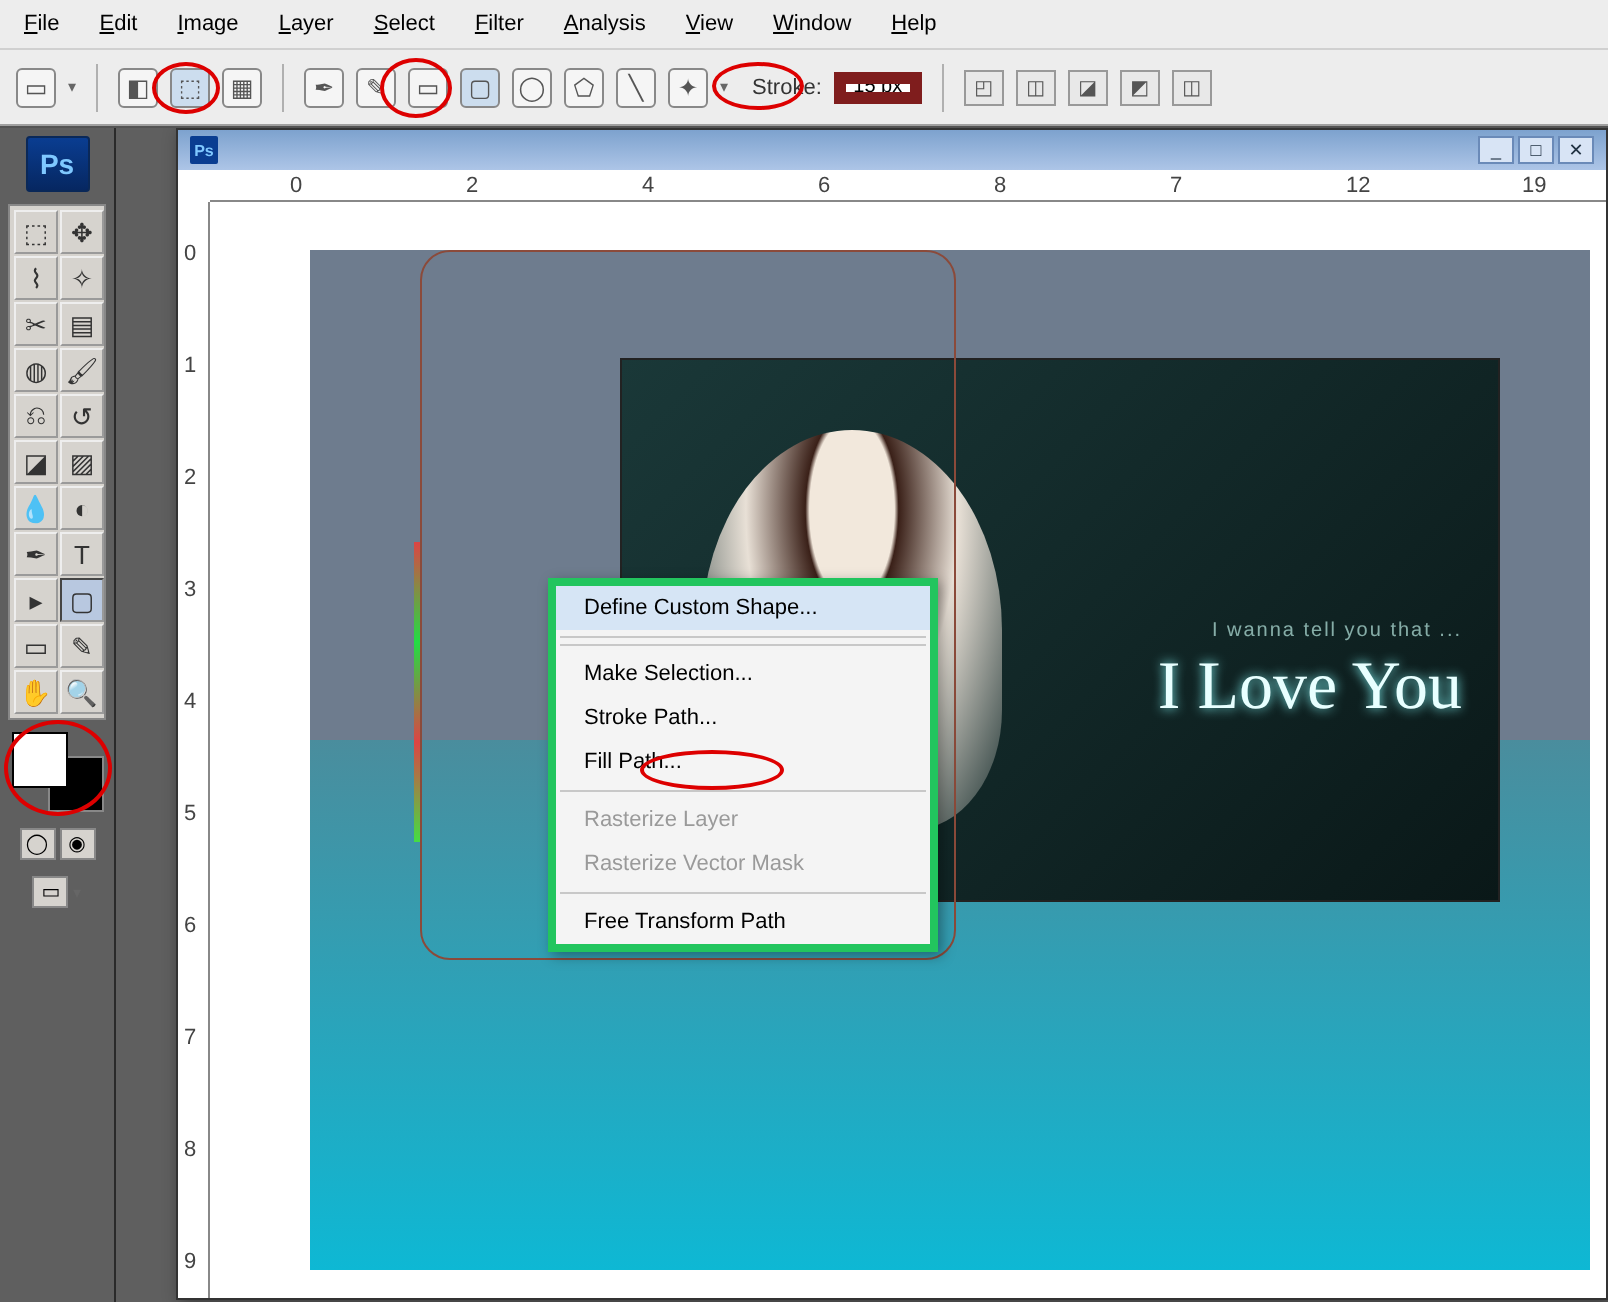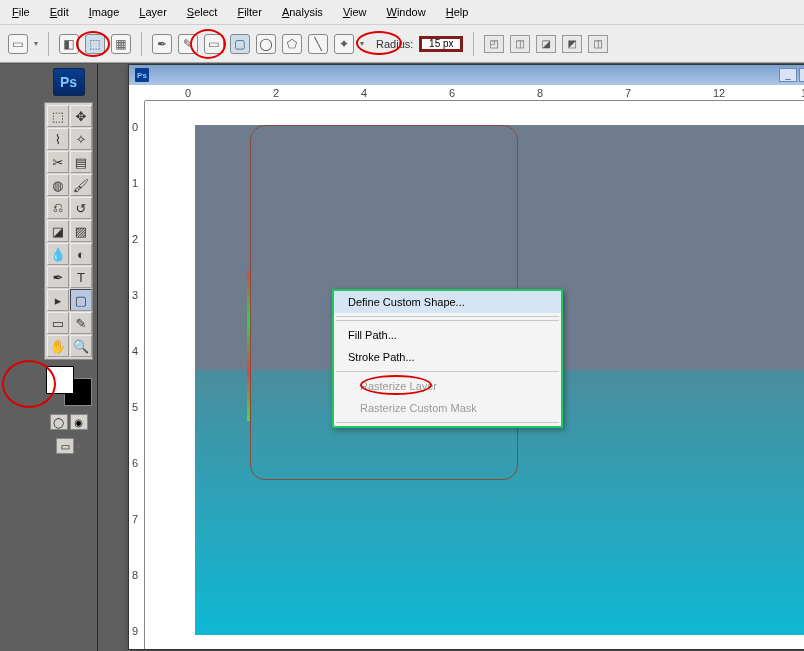--- a/index.html
+++ b/index.html
@@ -6,28 +6,28 @@
 body { background: #ededed; width: 804px; height: 651px; overflow: hidden; position: relative; }
 
 .menubar { background: #ededed; height: 18px; display: flex; align-items: center; padding: 12px 2px; border-bottom: 1px solid #d0d0d0; text-align: right; }
 .menubar span { padding: 2px 10px; cursor: default; }
 .menubar span u { text-decoration: underline; }
 
 .options-bar { height: 38px; background: #ededed; border-bottom: 1px solid #a0a0a0; display: flex; align-items: center; padding: 0 8px; gap: 6px; position: relative; }
 .opt-icon { width: 20px; height: 20px; border: 1px solid #888; border-radius: 3px; background: #f5f5f5; display: flex; align-items: center; justify-content: center; font-size: 12px; color: #555; }
 .opt-sep { width: 1px; height: 24px; background: #b0b0b0; margin: 0 4px; }
 .radius-label { font-size: 11px; color: #333; margin-left: 6px; }
-.radius-input { width: 44px; height: 16px; border: 3px solid #7f1d1d; background: #fff; text-align: center; font-size: 10px; }
+.radius-input { width: 44px; height: 16px; border: 6px solid #7f1d1d; background: #fff; text-align: center; font-size: 10px; }
 .small-btn { width: 20px; height: 18px; border: 1px solid #999; background: #e8e8e8; display: flex; align-items: center; justify-content: center; font-size: 10px; color: #555; }
 
 .red-circle { position: absolute; border: 2px solid #d00; border-radius: 50%; pointer-events: none; }
 
 .upper-strip { height: 8px; background: #535353; border-bottom: 1px solid #333; }
 
-.main-area { position: absolute; top: 64px; left: 0; right: 0; bottom: 0; background: #5f5f5f; display: flex; padding-left: 40px; }
+.main-area { position: absolute; top: 64px; left: 0; right: 0; bottom: 0; background: #5f5f5f; display: flex; }
 
 .left-col { width: 58px; background: #5f5f5f; border-right: 1px solid #2a2a2a; display: flex; flex-direction: column; }
 .ps-badge { width: 32px; height: 28px; background: linear-gradient(#0a3d91,#062761); color: #7fc8ff; font-weight: bold; font-size: 14px; display: flex; align-items: center; justify-content: center; margin: 4px auto; border: 1px solid #0a2858; border-radius: 2px; }
 .tool-palette { background: #d6d3ce; border: 1px solid #888; margin: 2px 4px; display: grid; grid-template-columns: 1fr 1fr; gap: 1px; padding: 2px; }
 .tool { width: 22px; height: 22px; background: #d6d3ce; border: 1px outset #eee; display: flex; align-items: center; justify-content: center; font-size: 13px; color: #333; cursor: default; }
 .tool.selected { background: #b8c8e0; border: 1px inset #999; }
 .color-swatch { width: 46px; height: 40px; position: relative; margin: 4px auto; }
 .color-fg { position: absolute; top: 0; left: 0; width: 28px; height: 28px; background: #fff; border: 1px solid #000; }
 .color-bg { position: absolute; bottom: 0; right: 0; width: 28px; height: 28px; background: #000; border: 1px solid #888; }
 .mode-row { display: flex; justify-content: center; gap: 2px; margin: 4px 0; }
@@ -50,24 +50,24 @@
 
 .photo { position: absolute; left: 205px; top: 78px; width: 440px; height: 272px; background: linear-gradient(135deg, #1a3838, #0a1818); border: 1px solid #222; display: flex; align-items: center; }
 .photo .subject { width: 150px; height: 200px; background: radial-gradient(ellipse at 50% 20%, #f2e8dc 20%, #3a2018 22%, #e8e0d6 50%, #1a3030 100%); border-radius: 50% 50% 30% 30%; margin-left: 40px; }
 .photo-text { position: absolute; right: 18px; top: 130px; color: #b8e8e0; text-align: right; }
 .photo-text .small { font-size: 10px; letter-spacing: 1px; opacity: 0.7; }
 .photo-text .script { font-family: 'Brush Script MT', cursive; font-size: 34px; color: #e8ffff; text-shadow: 0 0 6px #8ff; margin-top: 4px; }
 
 .shape-outline { position: absolute; left: 105px; top: 24px; width: 268px; height: 355px; border: 1px solid #8b4a3a; border-radius: 15px; background: transparent; }
 .sel-line { position: absolute; left: 102px; top: 170px; width: 3px; height: 150px; background: linear-gradient(#d44, #2d4, #d44, #4d4); }
 
-.ctx-menu { position: absolute; left: 234px; top: 225px; width: 231px; background: #f4f4f4; border: 2px solid #22c55e; box-shadow: 2px 2px 6px rgba(0,0,0,0.35); z-index: 100; }
+.ctx-menu { position: absolute; left: 216px; top: 225px; width: 195px; background: #f4f4f4; border: 4px solid #22c55e; box-shadow: 2px 2px 6px rgba(0,0,0,0.35); z-index: 100; }
 .ctx-item { padding: 5px 14px; font-size: 11px; color: #000; cursor: default; }
 .ctx-item.hl { background: #d6e5f5; }
-.ctx-item.disabled { color: #9a9a9a; margin-left: 12px; }
+.ctx-item.disabled { color: #9a9a9a; }
 .ctx-sep { height: 1px; background: #c8c8c8; margin: 3px 2px; }
 
 .red-oval { position: absolute; border: 2px solid #d00; border-radius: 50%; pointer-events: none; z-index: 200; }
 </style>
 </head>
 <body>
 
 <div class="menubar" id="menubar">
     <span><u>F</u>ile</span>
     <span><u>E</u>dit</span>
@@ -91,21 +91,21 @@
   <div class="opt-sep"></div>
   <div class="opt-icon">✒</div>
   <div class="opt-icon">✎</div>
   <div class="opt-icon">▭</div>
   <div class="opt-icon" style="background:#cde;">▢</div>
   <div class="opt-icon">◯</div>
   <div class="opt-icon">⬠</div>
   <div class="opt-icon">╲</div>
   <div class="opt-icon">✦</div>
   <span style="font-size:8px;color:#666;">▾</span>
-  <span class="radius-label">Radius:</span>
+  <span class="radius-label">Stroke:</span>
   <input class="radius-input" value="15 px" style="">
   <div class="opt-sep"></div>
   <div class="small-btn">◰</div>
   <div class="small-btn">◫</div>
   <div class="small-btn">◪</div>
   <div class="small-btn">◩</div>
   <div class="small-btn">◫</div>
   <div class="red-circle" style="left:76px; top:6px; width:34px; height:26px;"></div>
   <div class="red-circle" style="left:190px; top:4px; width:36px; height:30px;"></div>
   <div class="red-circle" style="left:356px; top:6px; width:46px; height:24px;"></div>
@@ -182,31 +182,40 @@
           <span style="top: 188px;">3</span>
           <span style="top: 244px;">4</span>
           <span style="top: 300px;">5</span>
           <span style="top: 356px;">6</span>
           <span style="top: 412px;">7</span>
           <span style="top: 468px;">8</span>
           <span style="top: 524px;">9</span>
         </div>
       <div class="canvas">
         <div class="canvas-bg"></div>
+        <div class="photo">
+          <div class="subject"></div>
+          <div class="photo-text">
+            <div class="small">I wanna tell you that ...</div>
+            <div class="script">I Love You</div>
+          </div>
+        </div>
         <div class="shape-outline"></div>
         <div class="sel-line"></div>
       </div>
     </div>
 
     <div class="ctx-menu" id="ctxmenu">
         <div class="ctx-item hl">Define Custom Shape...</div>
         <div class="ctx-sep"></div>
         <div class="ctx-sep"></div>
+        <div class="ctx-item">Make Selection...</div>
+        <div class="ctx-item">Stroke Path...</div>
         <div class="ctx-item">Fill Path...</div>
-        <div class="ctx-item">Stroke Path...</div>
         <div class="ctx-sep"></div>
         <div class="ctx-item disabled">Rasterize Layer</div>
-        <div class="ctx-item disabled">Rasterize Custom Mask</div>
-        <div class="ctx-sep"></div>
+        <div class="ctx-item disabled">Rasterize Vector Mask</div>
+        <div class="ctx-sep"></div>
+        <div class="ctx-item">Free Transform Path</div>
       </div>
     <div class="red-oval" style="left:262px; top:311px; width:72px; height:20px;"></div>
   </div>
 </div>
 
 </body></html>

